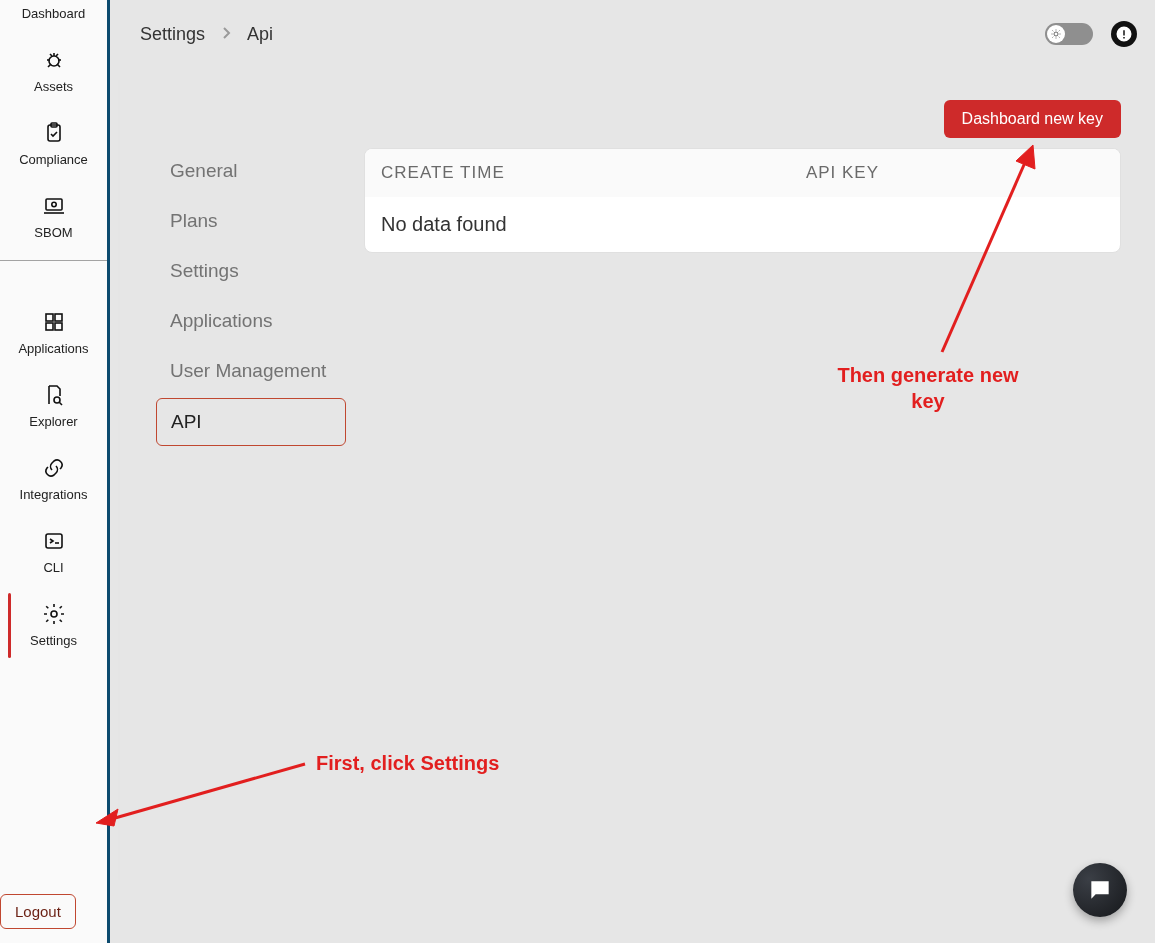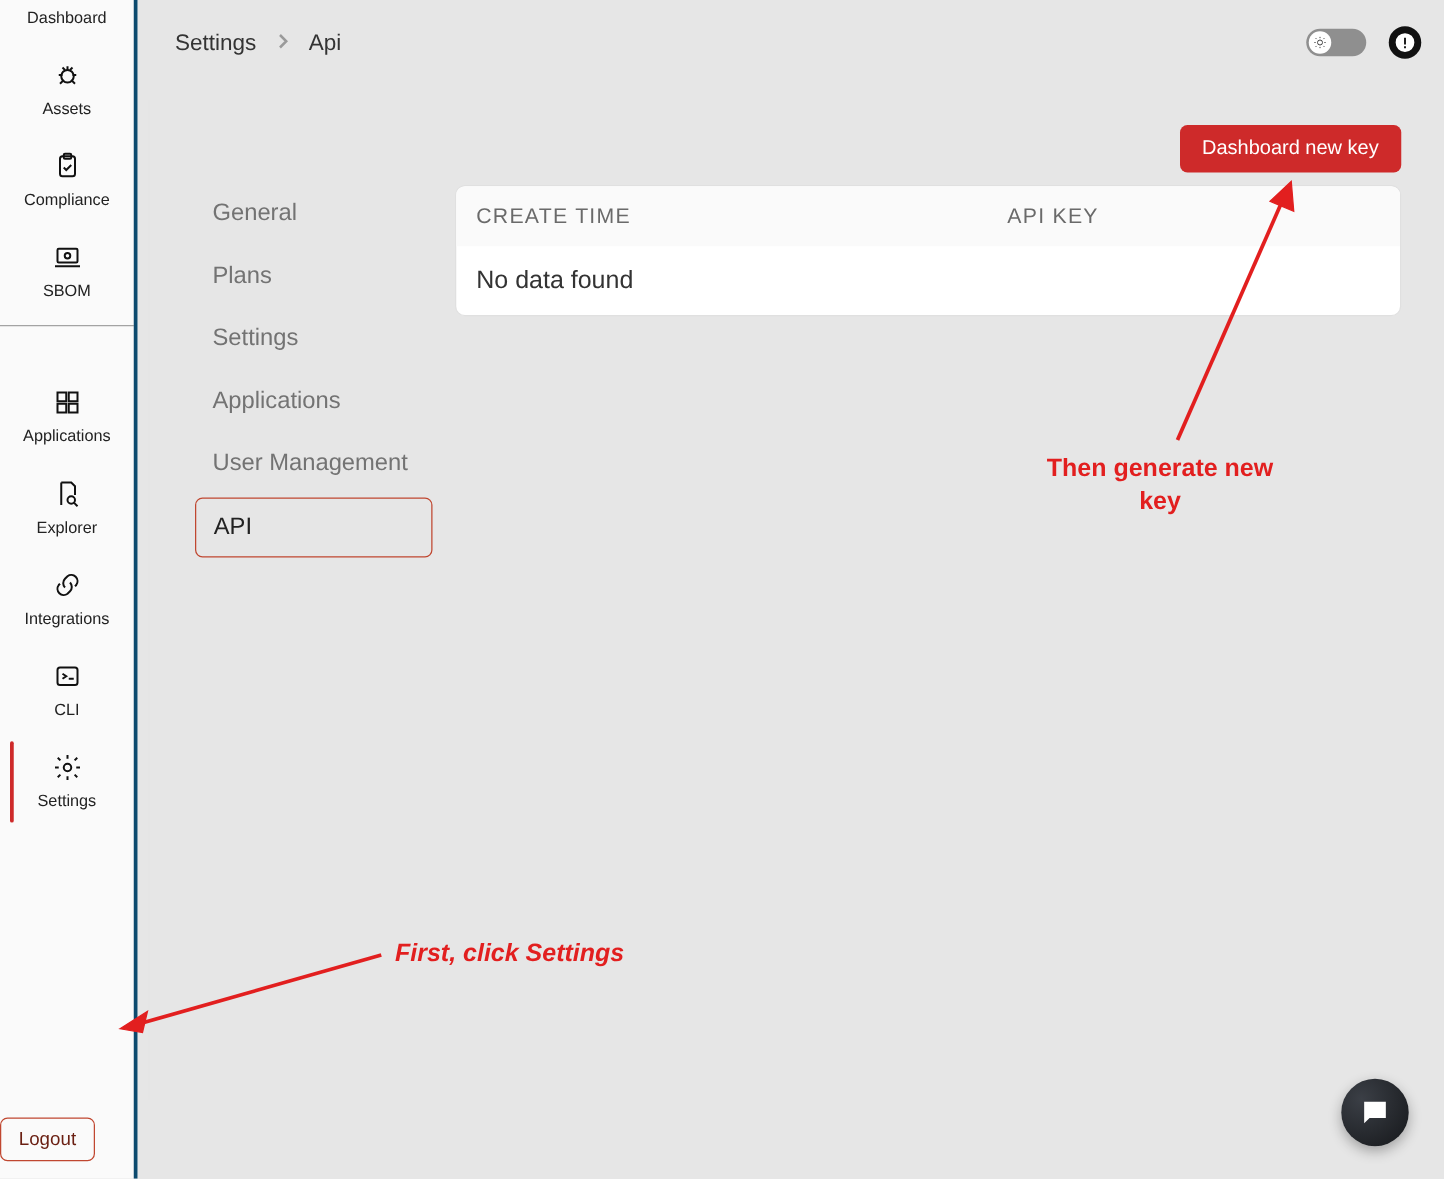--- a/index.html
+++ b/index.html
@@ -57,21 +57,21 @@
   
   .table-card{flex:1;background:#fff;border-radius:8px;overflow:hidden;border:1px solid var(--soft-border);}
   .thead{display:flex;background:#fafafa;padding:14px 16px;font-size:17px;letter-spacing:1px;color:#6a6a6a;gap:20px;}
   .thead .col1{flex:0 0 56%;}
   .thead .col2{flex:1;}
   .tbody{padding:16px;font-size:20px;color:#333;}
   
   
   .anno{position:absolute;pointer-events:none;}
   .anno-text{color:var(--anno-red);font-weight:700;font-size:20px;text-align:center;line-height:1.3;}
-  #anno1-text{position:absolute;left:316px;top:750px;font-style:italic;}
+  #anno1-text{position:absolute;left:316px;top:750px;}
   #anno2-text{position:absolute;left:828px;top:362px;width:200px;}
   
   
   .chat-fab{position:absolute;right:28px;bottom:26px;width:54px;height:54px;border-radius:50%;background:radial-gradient(circle at 30% 30%,#3b3f46,#15171a);display:flex;align-items:center;justify-content:center;cursor:pointer;box-shadow:0 4px 10px rgba(0,0,0,.3);}
   .chat-fab svg{width:26px;height:26px;fill:#fff;}
   
   svg.arrow{position:absolute;overflow:visible;}
   svg.arrow line, svg.arrow polygon{stroke:var(--anno-red);fill:var(--anno-red);}
 </style>
 </head>

